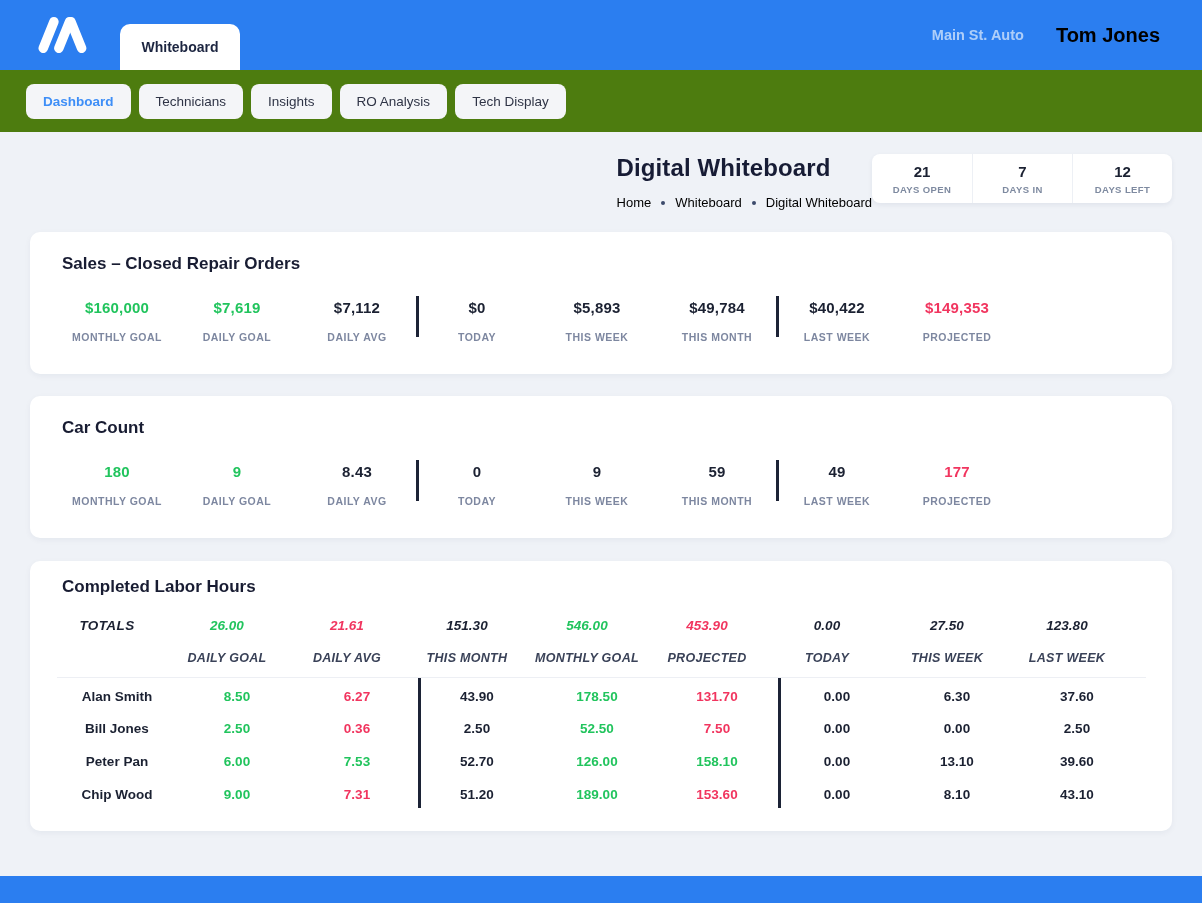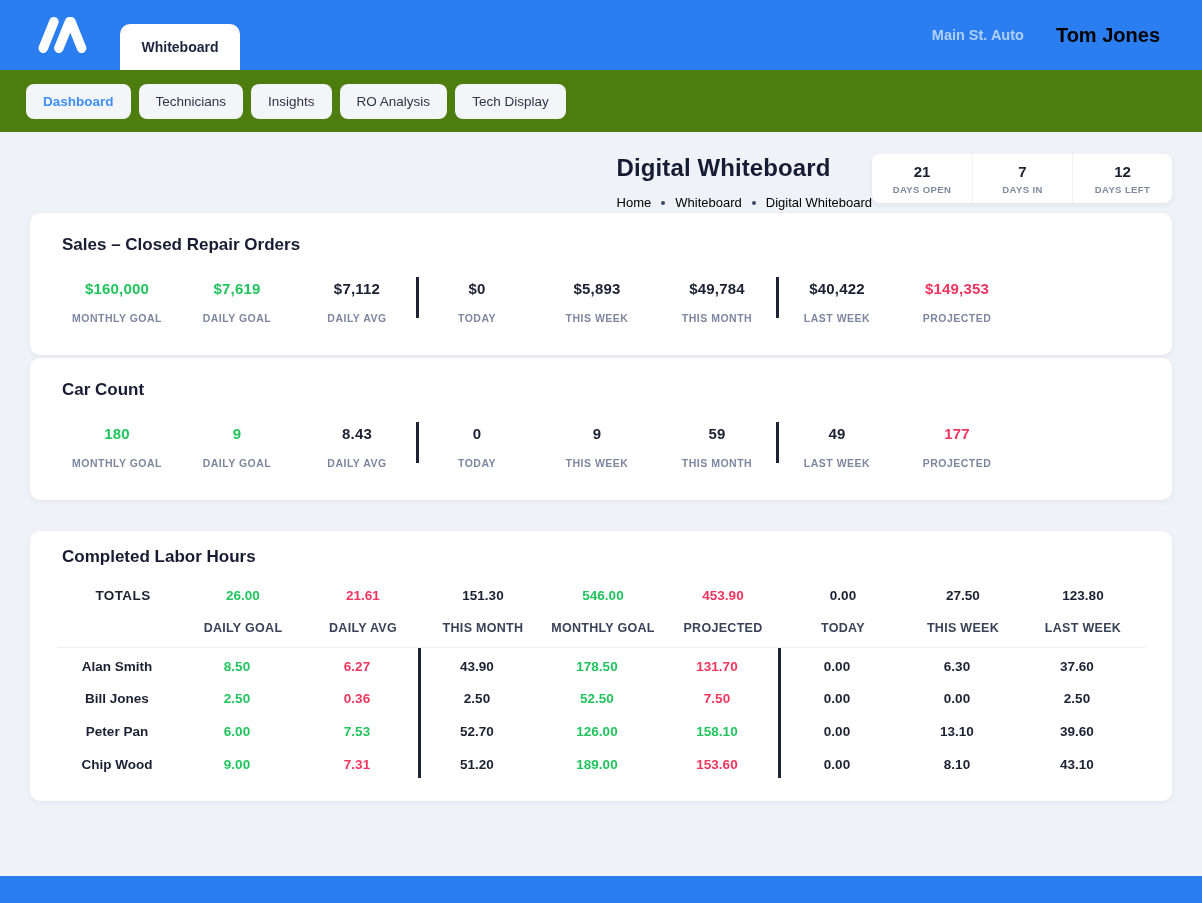--- a/index.html
+++ b/index.html
@@ -49,37 +49,37 @@
   }
   .days-cell { width:100px; text-align:center; padding:9px 0 8px; }
   .days-cell + .days-cell { border-left:1px solid #edf0f5; }
   .days-value { font-size:15px; font-weight:700; color:#1b2132; }
   .days-label { font-size:9.5px; font-weight:600; color:#7e8aa0; letter-spacing:.4px; margin-top:4px; }
   
   .card {
     background:#ffffff; border-radius:10px;
     box-shadow:0 2px 6px rgba(25,39,78,.05);
   }
-  .stat-card { height:142px; margin-top:3px; padding-top:22px; }
+  .stat-card { height:142px; margin-top:22px; padding-top:22px; }
   .stat-card.second { }
   .card-title { font-size:17px; font-weight:700; color:#181c32; padding:0 32px; }
   .stats-row { display:flex; padding:25px 0 0 27px; }
   .stat { width:120px; text-align:center; position:relative; }
   .stat .v { font-size:15px; font-weight:700; letter-spacing:.2px; }
   .stat .l { margin-top:15px; font-size:10.5px; font-weight:600; color:#7d87a0; letter-spacing:.5px; }
   .stat.divided::before {
     content:""; position:absolute; left:-1px; top:-3px;
     width:3px; height:41px; background:#1c2336;
   }
   .c-green { color:#21c45d; }
   .c-red   { color:#f1355f; }
   .c-dark  { color:#1b2132; }
   
-  .labor-card { height:270px; margin-top:31px; padding-top:16px; }
-  .lrow { display:flex; padding-left:33px; }
+  .labor-card { height:270px; margin-top:23px; padding-top:16px; }
+  .lrow { display:flex; padding-left:17px;font-style:italic; }
   .cell { width:120px; text-align:center; }
   .totals-row { margin-top:21px; }
   .totals-row .cell { font-size:13.5px; font-weight:700; }
   .totals-label { color:#1b2132; font-size:12.5px; letter-spacing:.4px; }
   .cols-row { margin-top:18px; }
   .cols-row .cell { font-size:12.5px; font-weight:600; color:#3a4258; letter-spacing:.3px; }
   .sep { border-top:1px solid #edeff4; margin:12px 26px 0 27px; }
   .tbody { position:relative; padding-top:2px; }
   .tbody::before, .tbody::after {
     content:""; position:absolute; top:0; height:130px; width:3px; background:#1c2336;

